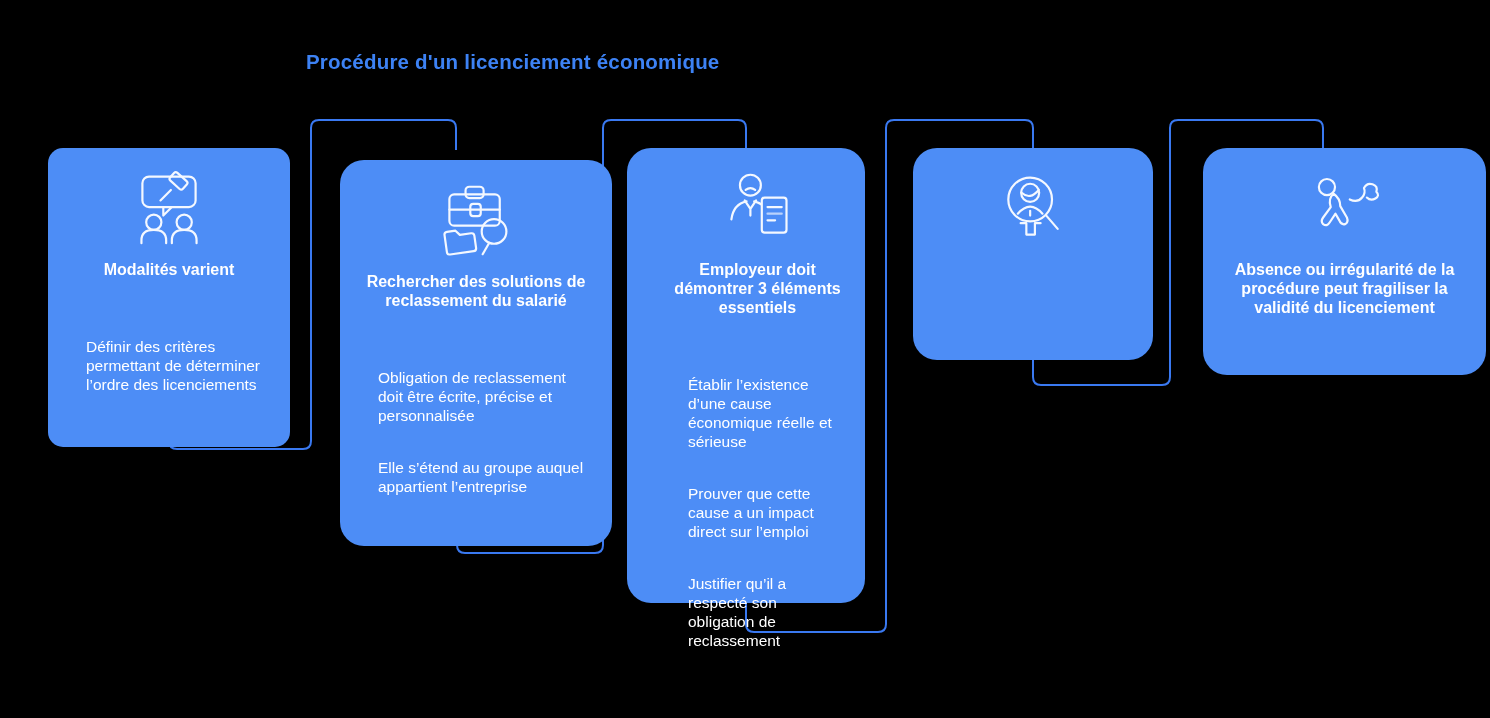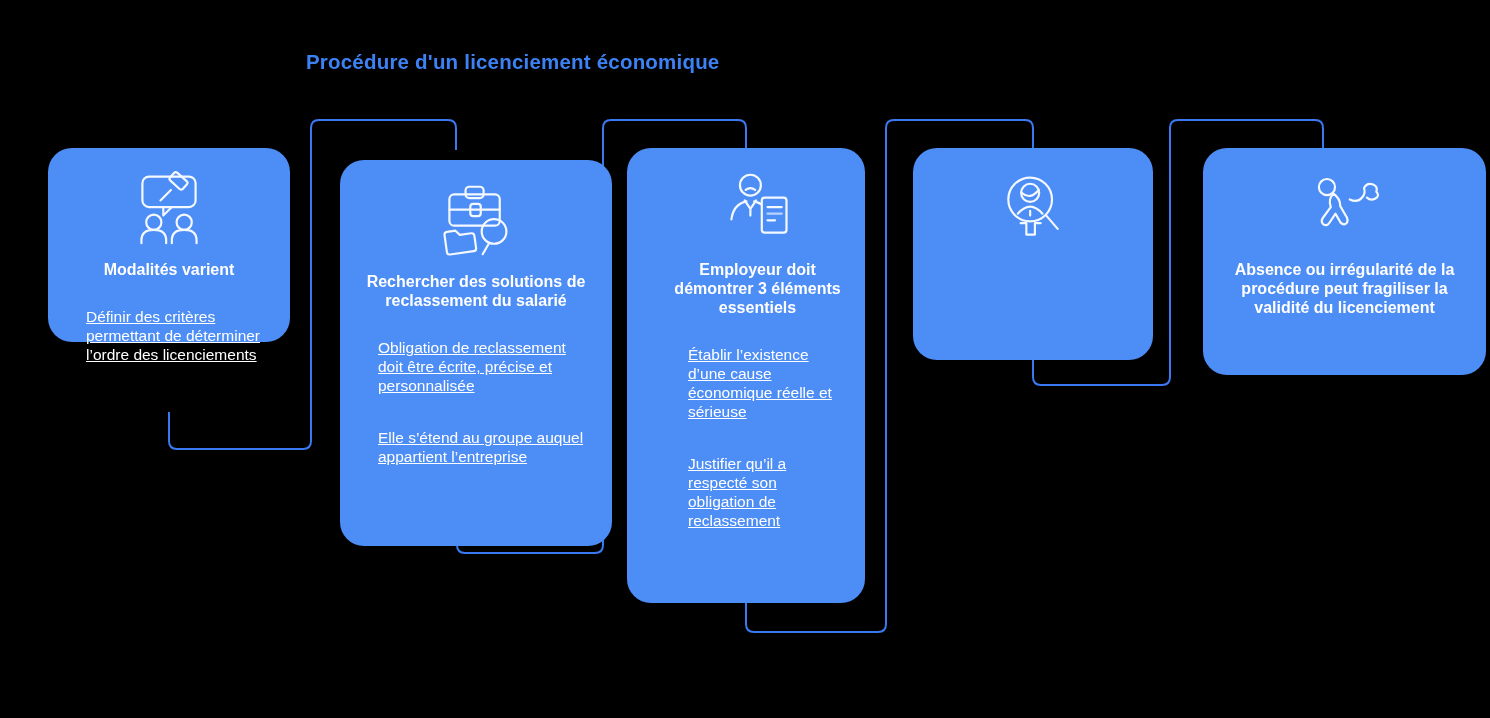--- a/index.html
+++ b/index.html
@@ -29,45 +29,44 @@
   }
   .card {
     position: absolute;
     z-index: 1;
     background: #4D8DF6;
     border-radius: 24px;
     color: #fff;
     box-sizing: border-box;
     padding: 18px 16px 20px 16px;
   }
-  .card-1 { left: 48px;   top: 148px; width: 242px; height: 194px; }
+  .card-1 { left: 48px;   top: 148px; width: 242px; height: 299px; border-radius: 15px; }
   .card-2 { left: 340px;  top: 160px; width: 272px; height: 386px; }
   .card-3 { left: 627px;  top: 148px; width: 238px; height: 455px; padding-left: 39px; }
   .card-4 { left: 913px;  top: 148px; width: 240px; height: 212px; }
   .card-5 { left: 1203px; top: 148px; width: 283px; height: 227px; }
   .icon-wrap {
     height: 84px;
     display: flex;
     align-items: center;
     justify-content: center;
   }
   .icon-wrap svg { display: block; }
   .card h2 {
     margin: 10px 8px 0 8px;
     font-size: 16px;
     line-height: 19px;
     font-weight: 700;
     text-align: center;
   }
   .body-wrap {
-    margin: 28px 10px 0 22px;
+    margin: 58px 10px 0 22px;
     display: flex;
     flex-direction: column;
     gap: 33px;
-    text-decoration: underline;
   }
   .body-wrap p {
     margin: 0;
     font-size: 15.5px;
     line-height: 19px;
     font-weight: 400;
     text-align: left;
   }
   .ic { stroke: #F4F8FF; stroke-width: 2.3; fill: none; stroke-linecap: round; stroke-linejoin: round; }
 </style>
@@ -135,20 +134,21 @@
         <path d="M26 32 l6 9 6 -9 M32 41 v7"></path>
         <rect x="44" y="29" width="26" height="37" rx="3" fill="#4D8DF6"></rect>
         <path d="M50 39 h15"></path>
         <path d="M50 46 h15" opacity="0.65"></path>
         <path d="M50 53 h8"></path>
       </svg>
     </div>
     <h2>Employeur doit démontrer 3 éléments essentiels</h2>
     <div class="body-wrap">
       <p>Établir l’existence d’une cause économique réelle et sérieuse</p>
+      <p>Prouver que cette cause a un impact direct sur l’emploi</p>
       <p>Justifier qu’il a respecté son obligation de reclassement</p>
     </div>
   </div>
 
   <div class="card card-4">
     <div class="icon-wrap">
       <svg width="76" height="76" viewBox="0 0 80 80" class="ic">
         <circle cx="37" cy="31" r="23"></circle>
         <circle cx="37" cy="24" r="9.5"></circle>
         <path d="M28 24 q9 8 18 -3"></path>

